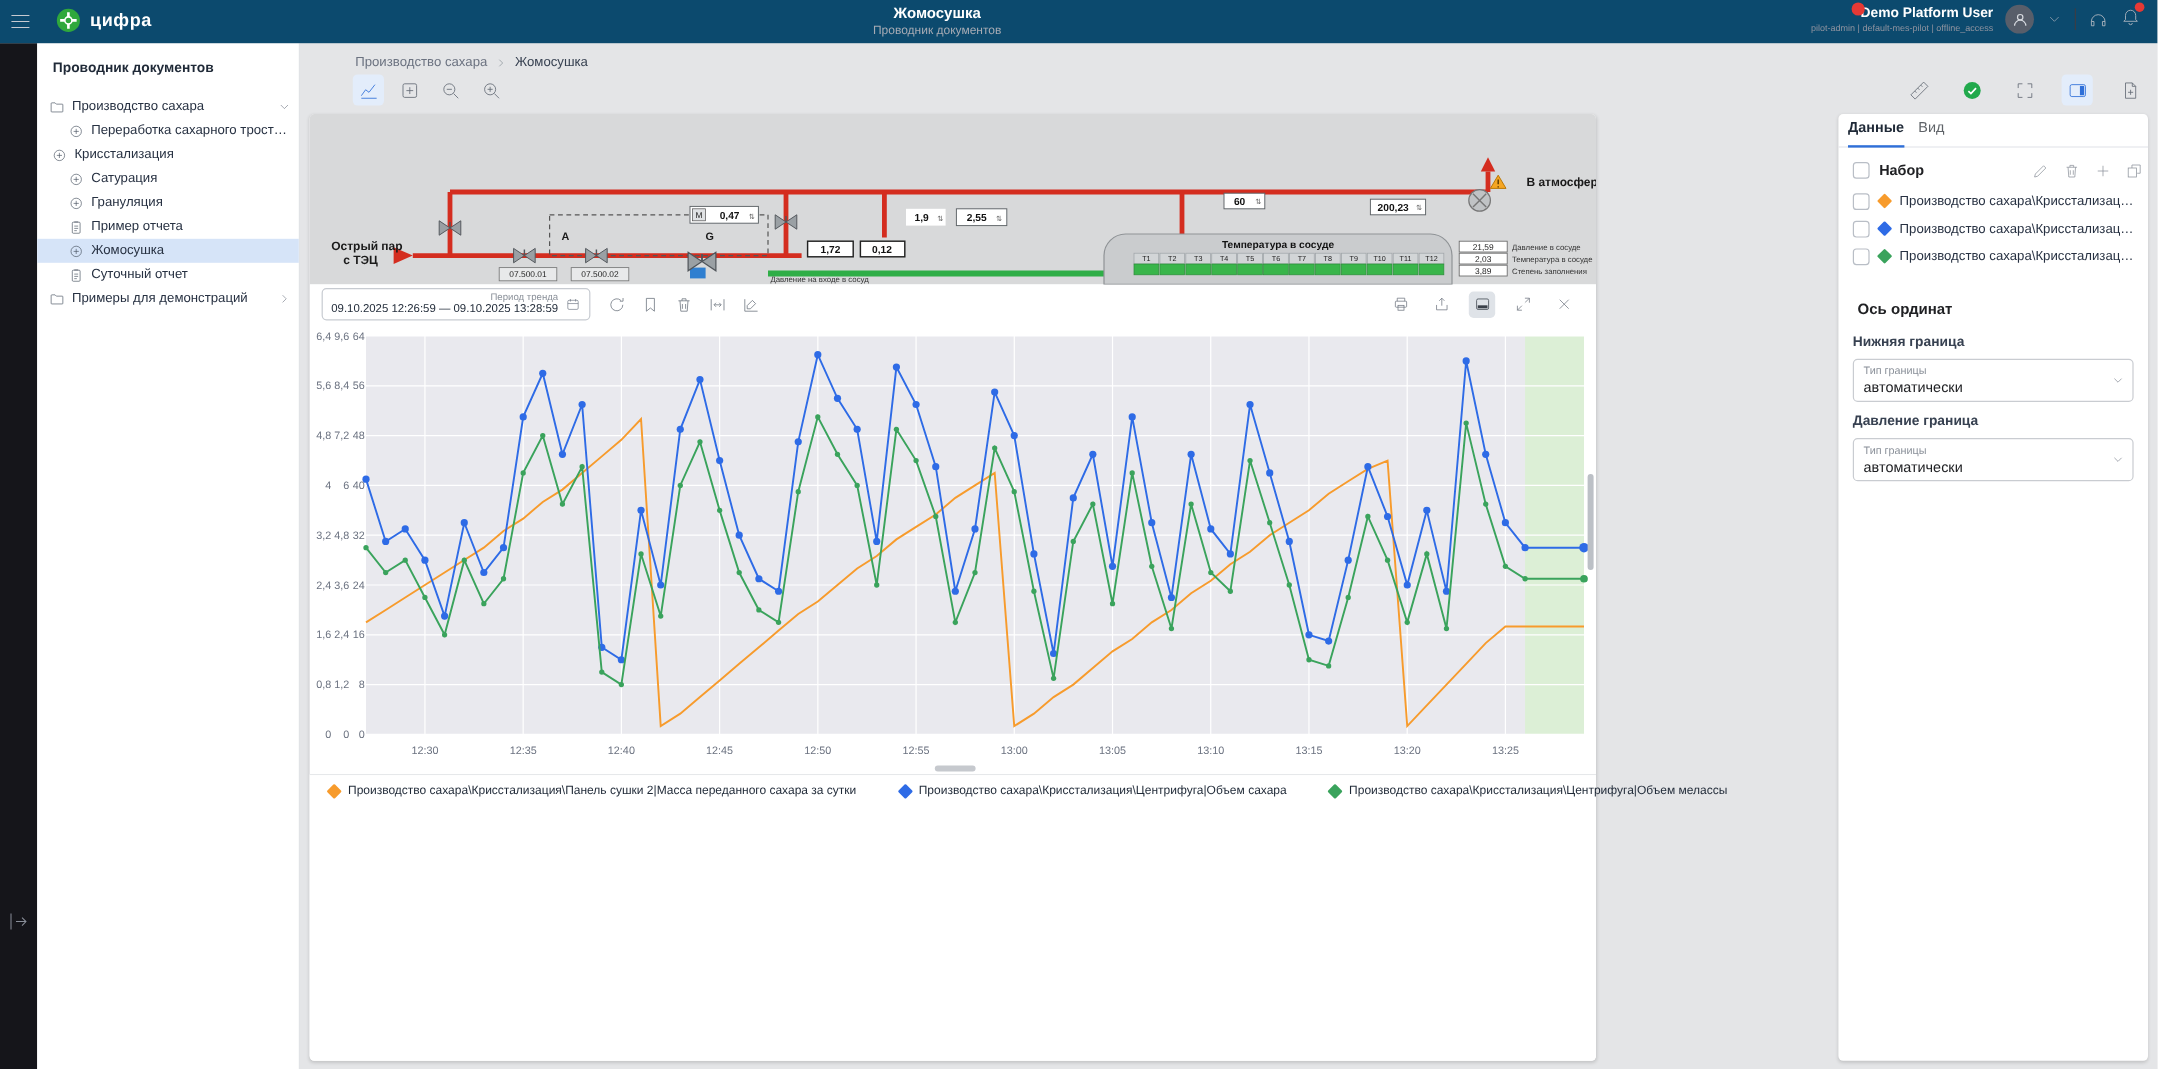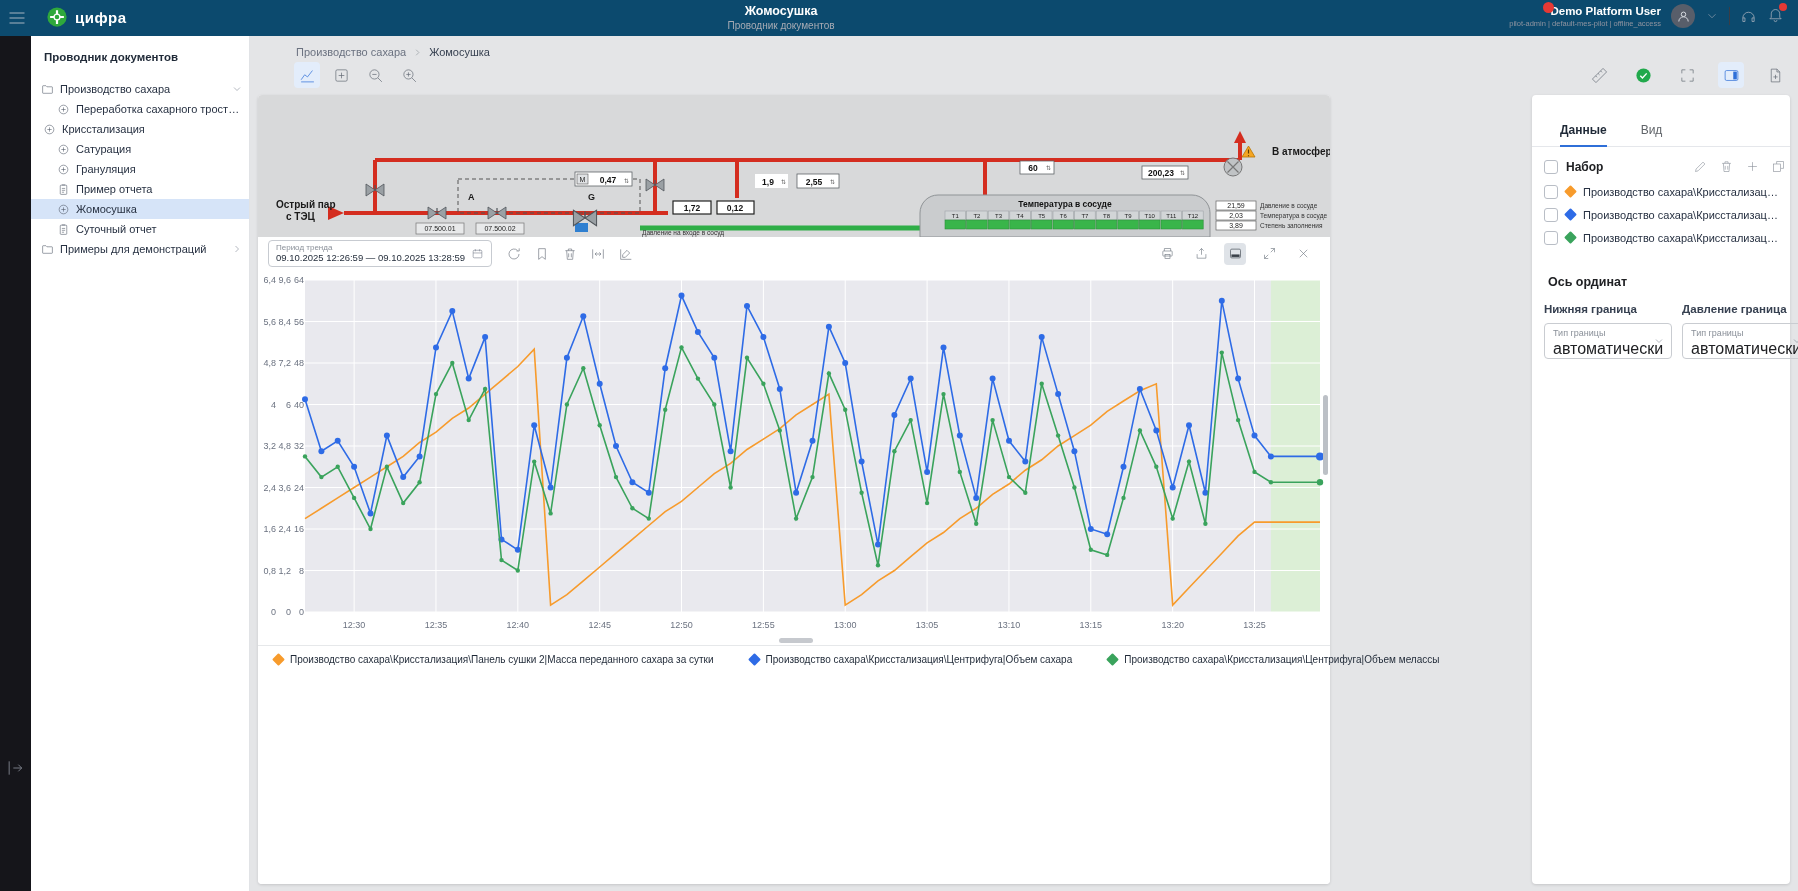--- a/index.html
+++ b/index.html
@@ -59,21 +59,21 @@
   .icbtn.active { background:#e3edfb; color:#2e6fd8; }
   .icbtn.check { color:#21a94c; }
 
   
   .main-card { position:absolute; left:258px; top:95px; width:1072px; height:789px; background:#fff; border-radius:4px; box-shadow:0 1px 3px rgba(0,0,0,.14); }
   .mimic-svg { position:absolute; left:0; top:0; width:1072px; height:142px; border-radius:4px 4px 0 0; }
   .main-scroll { position:absolute; left:1065px; top:300px; width:5px; height:80px; background:#bcc0c6; border-radius:3px; }
 
   
   .trend-toolbar { position:absolute; left:0; top:142px; width:1072px; height:33px; display:flex; align-items:center; }
-  .period-ctl { display:flex; align-items:center; gap:6px; margin-left:10px; border:1px solid #c7cbd1; border-radius:4px; padding:2px 7px; height:27px; }
+  .period-ctl { display:flex; align-items:center; gap:6px; margin-left:10px; border:1px solid #c7cbd1; border-radius:4px; padding:2px 7px; height:27px;text-align:right; }
   .period-lbl { font-size:8px; color:#8a9099; line-height:1; }
   .period-val { font-size:9.5px; color:#1f2937; line-height:1.2; white-space:nowrap; }
   .cal { width:13px; height:13px; color:#6b7280; }
   .tt-icons { display:flex; align-items:center; gap:12px; margin-left:14px; }
   .tt-ic { width:16px; height:16px; color:#6f7680; }
   .tt-right { position:absolute; right:16px; top:0; height:33px; display:flex; align-items:center; gap:12px; }
   .tt-btn { width:22px; height:22px; display:flex; align-items:center; justify-content:center; border-radius:4px; color:#6f7680; }
   .tt-btn svg { width:15px; height:15px; }
   .tt-btn.active { background:#dfe3e8; color:#3a4049; }
 
@@ -89,36 +89,36 @@
   .lg-tab.active { color:#1f2937; font-weight:bold; border-bottom:2px solid #2f6fd8; }
   .lg-close { position:absolute; right:14px; top:8px; width:15px; height:15px; color:#6b7280; }
   .legend-items { display:flex; align-items:center; gap:36px; padding:8px 16px 0 16px; }
   .lg-item { display:flex; align-items:center; gap:7px; }
   .lg-label { font-size:10px; color:#1f2937; white-space:nowrap; }
   .diamond { width:9px; height:9px; transform:rotate(45deg); border-radius:1px; flex:0 0 auto; }
 
   
   .trend-panel { position:absolute; left:1532px; top:95px; width:258px; height:789px; background:#fff; border-radius:4px; box-shadow:0 1px 3px rgba(0,0,0,.14); }
   .tp-title { font-size:13px; font-weight:bold; padding:12px 0 0 16px; }
-  .tp-tabs { display:flex; gap:34px; padding:0 28px; margin-top:28px; border-bottom:1px solid #e5e7eb; }
+  .tp-tabs { display:flex; gap:12px; padding:0 8px; margin-top:4px; border-bottom:1px solid #e5e7eb; }
   .tp-tab { font-size:12px; padding-bottom:8px; color:#5f6368; }
   .tp-tab.active { color:#1f2937; font-weight:bold; border-bottom:2px solid #2f6fd8; margin-bottom:-1px; }
-  .set-row { display:flex; align-items:center; gap:8px; padding:12px 4px 6px 12px; }
+  .set-row { display:flex; gap:8px; padding:12px 4px 6px 12px; }
   .set-label { font-size:12px; font-weight:bold; flex:1; }
   .set-icons { display:flex; gap:11px; color:#8c929b; }
   .set-icons svg { width:15px; height:15px; }
   .cb { width:14px; height:14px; border:1.5px solid #b9bec6; border-radius:3px; background:#fff; flex:0 0 auto; }
   .ds-row { display:flex; align-items:center; gap:8px; height:23px; padding:0 12px; }
   .ds-label { font-size:11px; color:#273142; white-space:nowrap; overflow:hidden; text-overflow:ellipsis; flex:1; }
   .axis-section { font-size:12.5px; font-weight:bold; padding:26px 16px 0 16px; }
-  .bound-grid { display:grid; grid-template-columns:1fr 1fr; gap:10px; padding:14px 12px 0 12px; }
+  .bound-grid { display:grid; grid-template-columns:1fr; gap:10px; padding:14px 12px 0 12px; }
   .bound-label { font-size:11.5px; font-weight:bold; color:#374151; margin-bottom:8px; }
   .select-box { border:1px solid #c9ccd1; border-radius:4px; padding:4px 8px; height:36px; position:relative; }
   .select-lbl { font-size:9px; color:#8a9099; }
-  .select-val { font-size:16px; color:#202124; margin-top:2px; }
+  .select-val { font-size:12px; color:#202124; margin-top:2px; }
   .select-chev { position:absolute; right:6px; top:11px; width:12px; height:12px; color:#6b7280; }
 
   
   .m-bold { font-size:10px; font-weight:bold; fill:#1a1a1a; }
   .m-val { font-size:8.5px; font-weight:bold; fill:#111; }
   .m-tag { font-size:7px; fill:#222; }
   .m-sm { font-size:6.5px; fill:#333; }
   .m-title { font-size:8.5px; font-weight:bold; fill:#111; }
   .mt { font-size:6px; fill:#222; }
   .m-spin { font-size:6px; fill:#666; }

